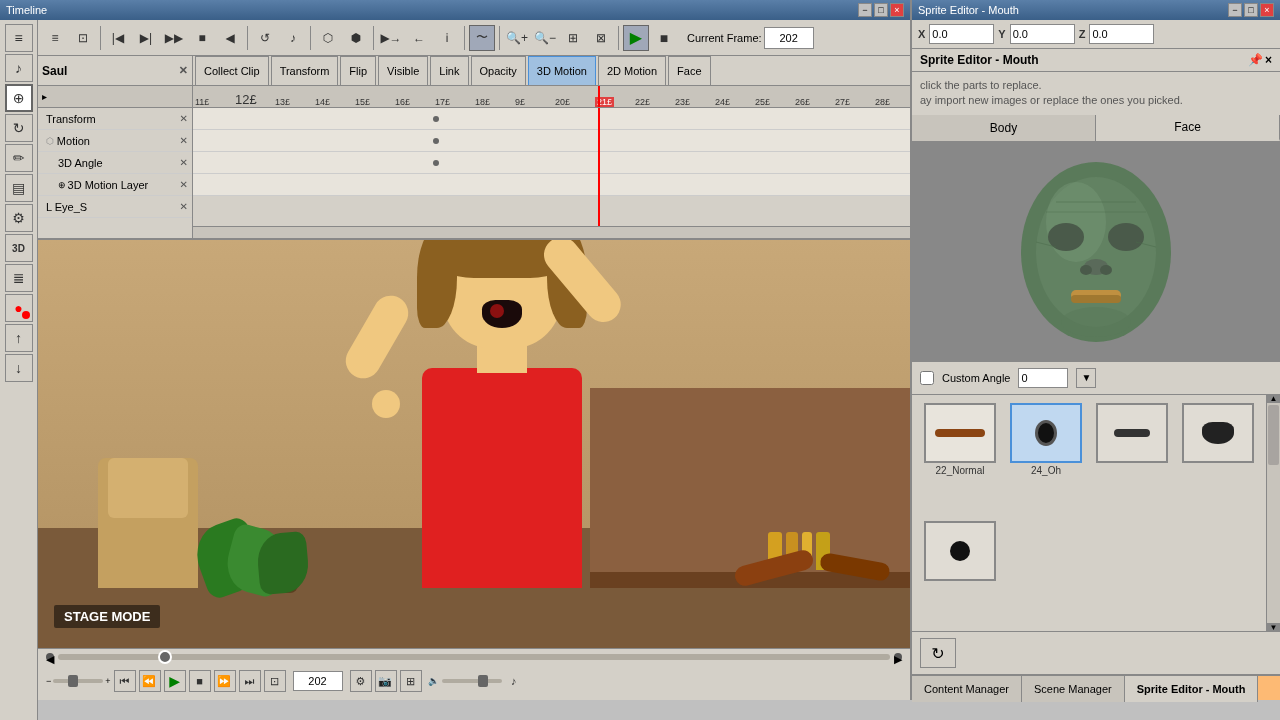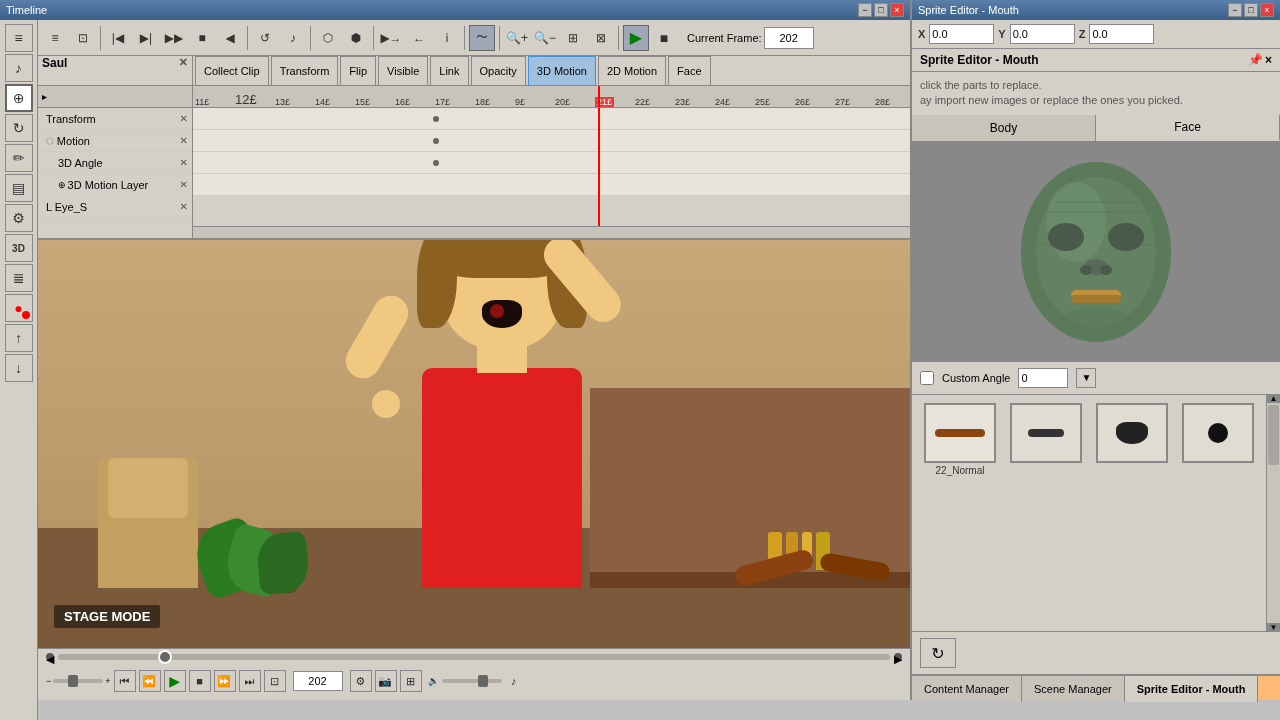--- a/index.html
+++ b/index.html
@@ -537,21 +537,21 @@
         <div class="tb-btn">⊠</div>
         <div class="tb-separator"></div>
         <div class="tb-btn active" style="color:green;font-size:16px;">▶</div>
         <div class="tb-btn" style="color:#333;font-size:14px;">■</div>
         <span class="current-frame-label">Current Frame:</span>
         <input class="frame-input" value="202" style="">
       </div>
 
       <div style="display:flex;height:30px;flex-shrink:0;border-bottom:1px solid #888;">
 
-        <div style="width:155px;flex-shrink:0;background:#d4d0c8;border-right:1px solid #888;display:flex;padding:0 4px;font-weight:bold;font-size:12px;justify-content:space-between;">
+        <div style="width:155px;flex-shrink:0;background:#d4d0c8;border-right:1px solid #888;display:flex;align-items:center;padding:0 4px;font-weight:bold;font-size:12px;justify-content:space-between;">
           <span>Saul</span>
           <span style="cursor:pointer;color:#555;font-size:11px;">✕</span>
         </div>
 
         <div style="display:flex;align-items:center;background:#d4d0c8;padding:2px 2px;gap:2px;overflow:hidden;">
           <button class="ch-btn">Collect Clip</button>
           <button class="ch-btn">Transform</button>
           <button class="ch-btn">Flip</button>
           <button class="ch-btn">Visible</button>
           <button class="ch-btn">Link</button>
@@ -846,20 +846,26 @@
         <div class="sprite-grid">
 
           <div class="sprite-item">
             <div class="sprite-thumb">
               <div style="width:50px;height:8px;background:#8B4513;border-radius:4px;"></div>
             </div>
             <div class="sprite-label">22_Normal</div>
           </div>
 
 
+          <div class="sprite-item">
+            <div class="sprite-thumb selected">
+              <div style="width:22px;height:26px;background:#111;border-radius:50%;border:3px solid #555;"></div>
+            </div>
+            <div class="sprite-label">24_Oh</div>
+          </div>
 
           <div class="sprite-item">
             <div class="sprite-thumb" style="background:#e0dcd4;">
               <div style="width:36px;height:8px;background:#333;border-radius:4px;"></div>
             </div>
             <div class="sprite-label"></div>
           </div>
 
           <div class="sprite-item">
             <div class="sprite-thumb" style="background:#e0dcd4;">

